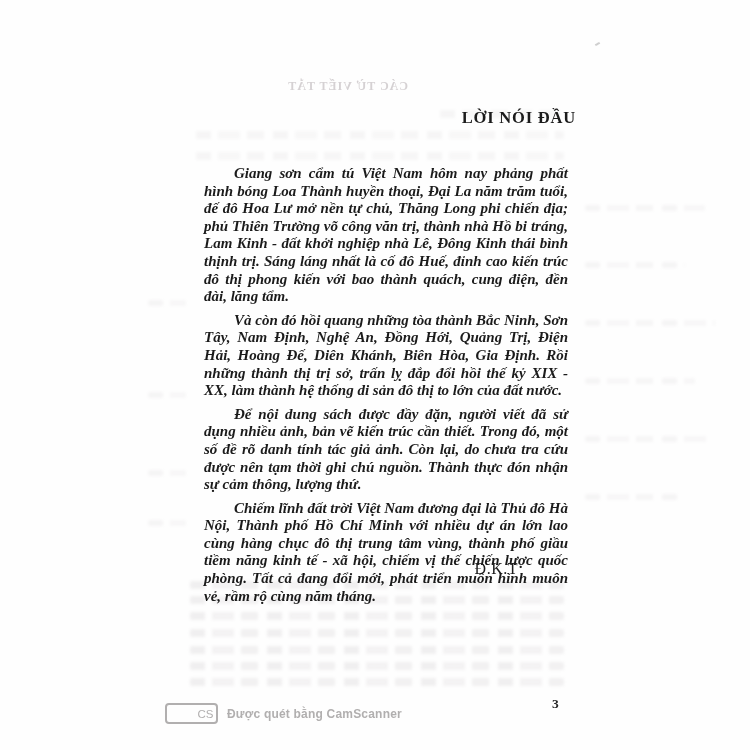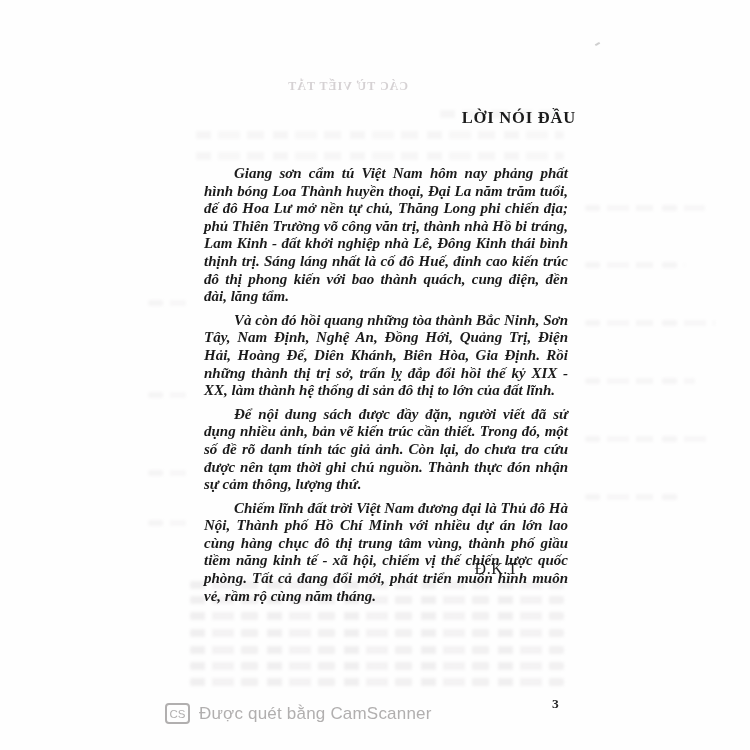--- a/index.html
+++ b/index.html
@@ -71,24 +71,24 @@
     position:absolute;top:703px;left:165px;
     display:flex;align-items:center;gap:9px;
     font-family:"Liberation Sans","DejaVu Sans",sans-serif;
     color:var(--watermark,#b1afaf);
   }
   .cs-badge{
     width:21px;height:17px;
     border:2.5px solid var(--watermark,#b1afaf);
     border-radius:4px;
     display:flex;align-items:center;justify-content:center;
-    font-size:11.5px;font-weight:normal;letter-spacing:0;
+    font-size:11.5px;font-weight:normal;letter-spacing:0;padding-left:28px;
   }
   .watermark-label{
-    font-size:17px;font-weight:400;letter-spacing:.2px;
+    font-size:12px;font-weight:700;letter-spacing:.2px;
   }
 
   .corner-mark{
     position:absolute;top:43px;left:595px;width:5px;height:2px;
     background:rgba(120,120,120,.35);transform:rotate(-30deg);
     filter:blur(.5px);
   }
 </style>
 </head>
 <body>
@@ -118,21 +118,21 @@
   <div class="smudge" style="top:612px;left:190px;width:374px;"></div>
   <div class="smudge" style="top:629px;left:190px;width:374px;"></div>
   <div class="smudge" style="top:646px;left:190px;width:374px;"></div>
   <div class="smudge" style="top:662px;left:190px;width:374px;"></div>
   <div class="smudge" style="top:678px;left:190px;width:374px;"></div>
 
   <h1 class="page-title">LỜI NÓI ĐẦU</h1>
 
   <div class="body-text">
     <p>Giang sơn cẩm tú Việt Nam hôm nay phảng phất hình bóng Loa Thành huyền thoại, Đại La năm trăm tuổi, đế đô Hoa Lư mở nền tự chủ, Thăng Long phi chiến địa; phủ Thiên Trường võ công văn trị, thành nhà Hồ bi tráng, Lam Kinh - đất khởi nghiệp nhà Lê, Đông Kinh thái bình thịnh trị. Sáng láng nhất là cố đô Huế, đỉnh cao kiến trúc đô thị phong kiến với bao thành quách, cung điện, đền đài, lăng tẩm.</p>
-    <p>Và còn đó hồi quang những tòa thành Bắc Ninh, Sơn Tây, Nam Định, Nghệ An, Đồng Hới, Quảng Trị, Điện Hải, Hoàng Đế, Diên Khánh, Biên Hòa, Gia Định. Rồi những thành thị trị sở, trấn lỵ đắp đổi hồi thế kỷ XIX - XX, làm thành hệ thống di sản đô thị to lớn của đất lĩnh.</p>
+    <p>Và còn đó hồi quang những tòa thành Bắc Ninh, Sơn Tây, Nam Định, Nghệ An, Đồng Hới, Quảng Trị, Điện Hải, Hoàng Đế, Diên Khánh, Biên Hòa, Gia Định. Rồi những thành thị trị sở, trấn lỵ đắp đổi hồi thế kỷ XIX - XX, làm thành hệ thống di sản đô thị to lớn của đất nước.</p>
     <p>Để nội dung sách được đầy đặn, người viết đã sử dụng nhiều ảnh, bản vẽ kiến trúc cần thiết. Trong đó, một số đề rõ danh tính tác giả ảnh. Còn lại, do chưa tra cứu được nên tạm thời ghi chú nguồn. Thành thực đón nhận sự cảm thông, lượng thứ.</p>
     <p>Chiếm lĩnh đất trời Việt Nam đương đại là Thủ đô Hà Nội, Thành phố Hồ Chí Minh với nhiều dự án lớn lao cùng hàng chục đô thị trung tâm vùng, thành phố giầu tiềm năng kinh tế - xã hội, chiếm vị thế chiến lược quốc phòng. Tất cả đang đổi mới, phát triển muôn hình muôn vẻ, rầm rộ cùng năm tháng.</p>
   </div>
 
   <div class="signature">Đ.K.T</div>
 
   <div class="page-number">3</div>
 
   <div class="watermark">
     <span class="cs-badge">CS</span>

